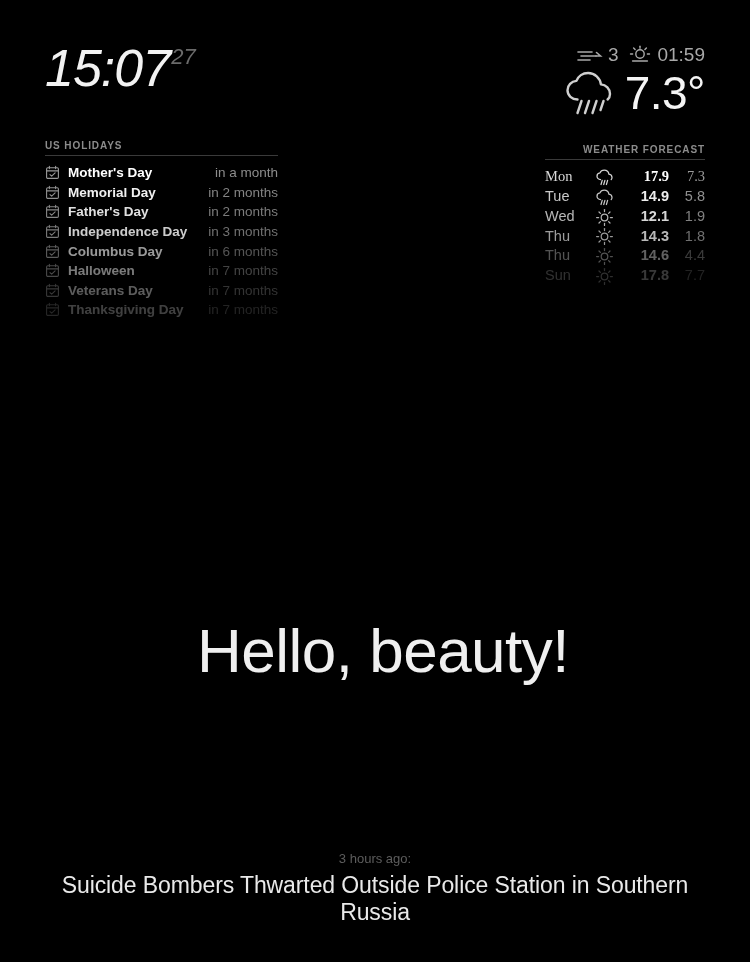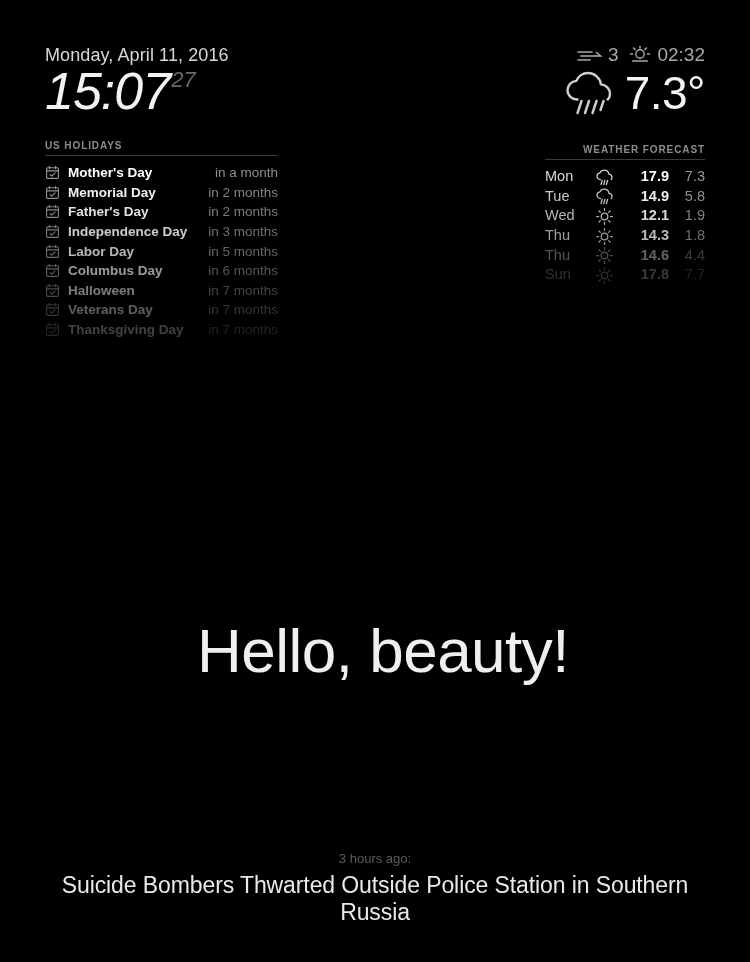--- a/index.html
+++ b/index.html
@@ -200,21 +200,20 @@
     font-weight: 400;
     color: #e9e9e9;
     letter-spacing: -0.1px;
     padding: 0 40px;
   }
 </style>
 </head>
 <body>
 
 <div id="clock-panel">
-  <div id="date-line">Monday, April 11, 2016</div>
   <div id="time-line">
     <span id="time-main">15:07</span><span id="time-seconds">27</span>
   </div>
 </div>
 
 <div id="holidays-panel">
   <div class="section-label">US Holidays</div>
   <div class="section-rule"></div>
   <div id="holidays-list">
       <div class="holiday-row" style="opacity: 1;">
@@ -261,33 +260,20 @@
           <svg class="holiday-icon" viewBox="0 0 15 15" fill="none" stroke="#9a9a9a" stroke-width="1.1" stroke-linecap="round" stroke-linejoin="round">
             <rect x="1.6" y="2.8" width="11.8" height="10.6" rx="1.2"></rect>
             <path d="M1.6 5.9 H13.4"></path>
             <path d="M4.4 1.4 V3.6"></path>
             <path d="M10.6 1.4 V3.6"></path>
             <path d="M5 9.6 L6.7 11.2 L10.1 7.9"></path>
           </svg>
         </span>
         <span class="holiday-name">Independence Day</span>
         <span class="holiday-when">in 3 months</span>
-      </div>
-      <div class="holiday-row" style="opacity: 0.71;">
-        <span>
-          <svg class="holiday-icon" viewBox="0 0 15 15" fill="none" stroke="#9a9a9a" stroke-width="1.1" stroke-linecap="round" stroke-linejoin="round">
-            <rect x="1.6" y="2.8" width="11.8" height="10.6" rx="1.2"></rect>
-            <path d="M1.6 5.9 H13.4"></path>
-            <path d="M4.4 1.4 V3.6"></path>
-            <path d="M10.6 1.4 V3.6"></path>
-            <path d="M5 9.6 L6.7 11.2 L10.1 7.9"></path>
-          </svg>
-        </span>
-        <span class="holiday-name">Labor Day</span>
-        <span class="holiday-when">in 5 months</span>
       </div>
       <div class="holiday-row" style="opacity: 0.6;">
         <span>
           <svg class="holiday-icon" viewBox="0 0 15 15" fill="none" stroke="#9a9a9a" stroke-width="1.1" stroke-linecap="round" stroke-linejoin="round">
             <rect x="1.6" y="2.8" width="11.8" height="10.6" rx="1.2"></rect>
             <path d="M1.6 5.9 H13.4"></path>
             <path d="M4.4 1.4 V3.6"></path>
             <path d="M10.6 1.4 V3.6"></path>
             <path d="M5 9.6 L6.7 11.2 L10.1 7.9"></path>
           </svg>
@@ -352,42 +338,42 @@
       <svg id="sunset-icon" viewBox="0 0 24 24" fill="none" stroke="#a9a9a9" stroke-width="1.4" stroke-linecap="round">
         <circle cx="12" cy="11" r="4.2"></circle>
         <path d="M12 3.2 V5.2"></path>
         <path d="M5.6 5 L7.1 6.5"></path>
         <path d="M18.4 5 L16.9 6.5"></path>
         <path d="M2.5 11 H4.6"></path>
         <path d="M19.4 11 H21.5"></path>
         <path d="M4.6 18 H19.4"></path>
       </svg>
     </span>
-    <span id="sunset-time">02:32</span>
+    <span id="sunset-time">01:59</span>
   </div>
   <div id="weather-main">
     <span>
       <svg id="current-cond-icon" viewBox="0 0 54 46" fill="none" stroke="#cfcfcf" stroke-width="2.4" stroke-linecap="round" stroke-linejoin="round">
         <path d="M14.5 29.5 C8.9 29.5 4.5 25.4 4.5 20.2 C4.5 15.3 8.4 11.3 13.4 10.9 C15.1 6.3 19.7 3 25.1 3 C31.7 3 37.2 8 37.9 14.4 C43 14.8 47 18.9 47 23.9 C47 26.3 46.1 28.1 44.6 29.5"></path>
         <path d="M18.5 31 L14.5 43"></path>
         <path d="M26 31 L22 43"></path>
         <path d="M33.5 31 L29.5 43"></path>
         <path d="M40.5 31 L37.5 40"></path>
       </svg>
     </span>
     <span id="current-temp">7.3°</span>
   </div>
 </div>
 
 <div id="forecast-panel">
   <div class="section-label">Weather Forecast</div>
   <div class="section-rule"></div>
   <table id="forecast-table">
       <tbody id="forecast-body">
-        <tr style="opacity: 1;">
+        <tr style="opacity: 1; font-family: Liberation Serif, serif;">
           <td class="fc-day">Mon</td>
           <td class="fc-icon"><svg viewBox="0 0 19 19" fill="none" stroke="#d4d4d4" stroke-width="1.25" stroke-linecap="round" stroke-linejoin="round">
               <path d="M5.6 11.6 C3.6 11.6 2 10.1 2 8.2 C2 6.5 3.3 5.1 5 4.9 C5.6 3.2 7.3 2 9.2 2 C11.6 2 13.6 3.8 13.9 6.1 C15.7 6.3 17 7.7 17 9.5 C17 10.4 16.7 11 16.2 11.6"></path>
               <path d="M7.2 12.3 L6 16.5"></path>
               <path d="M9.9 12.3 L8.7 16.5"></path>
               <path d="M12.6 12.3 L11.4 16.5"></path>
             </svg></td>
           <td class="fc-high">17.9</td>
           <td class="fc-low">7.3</td>
         </tr>

